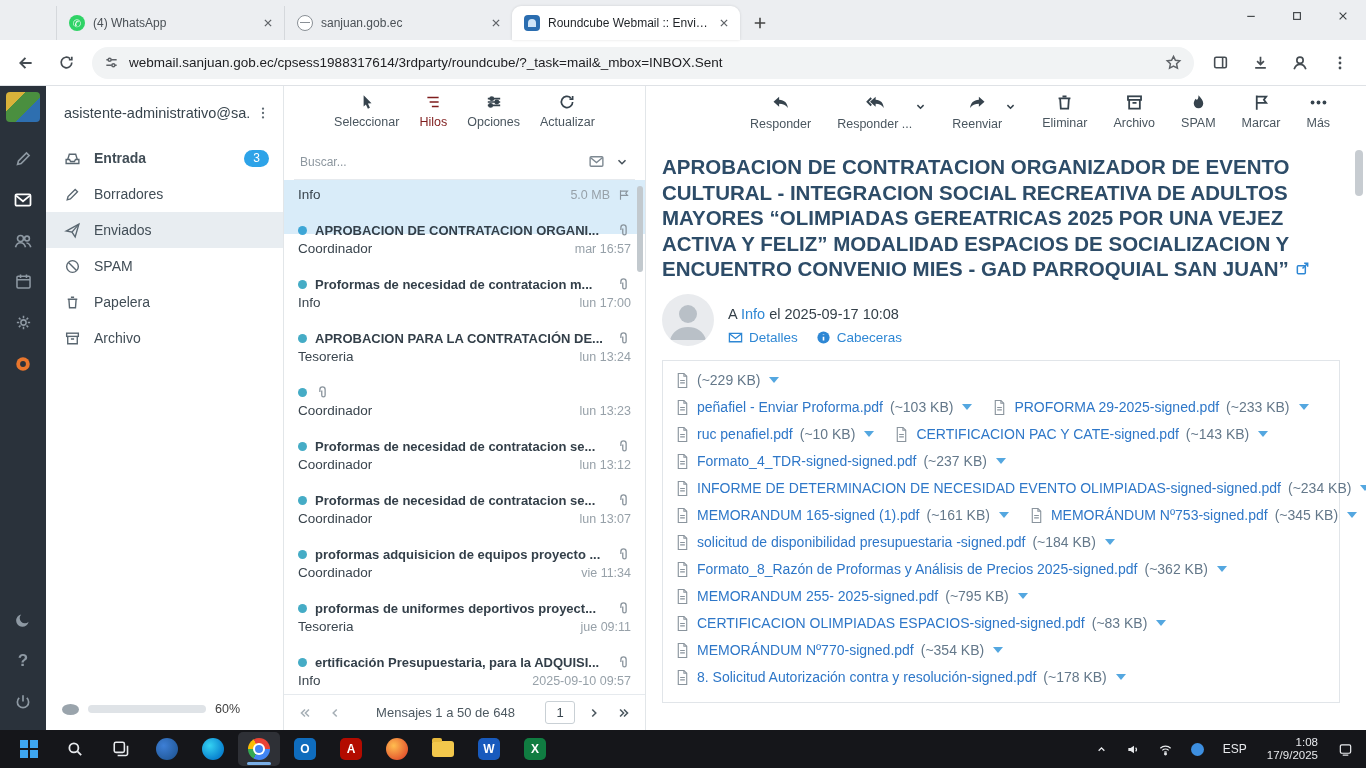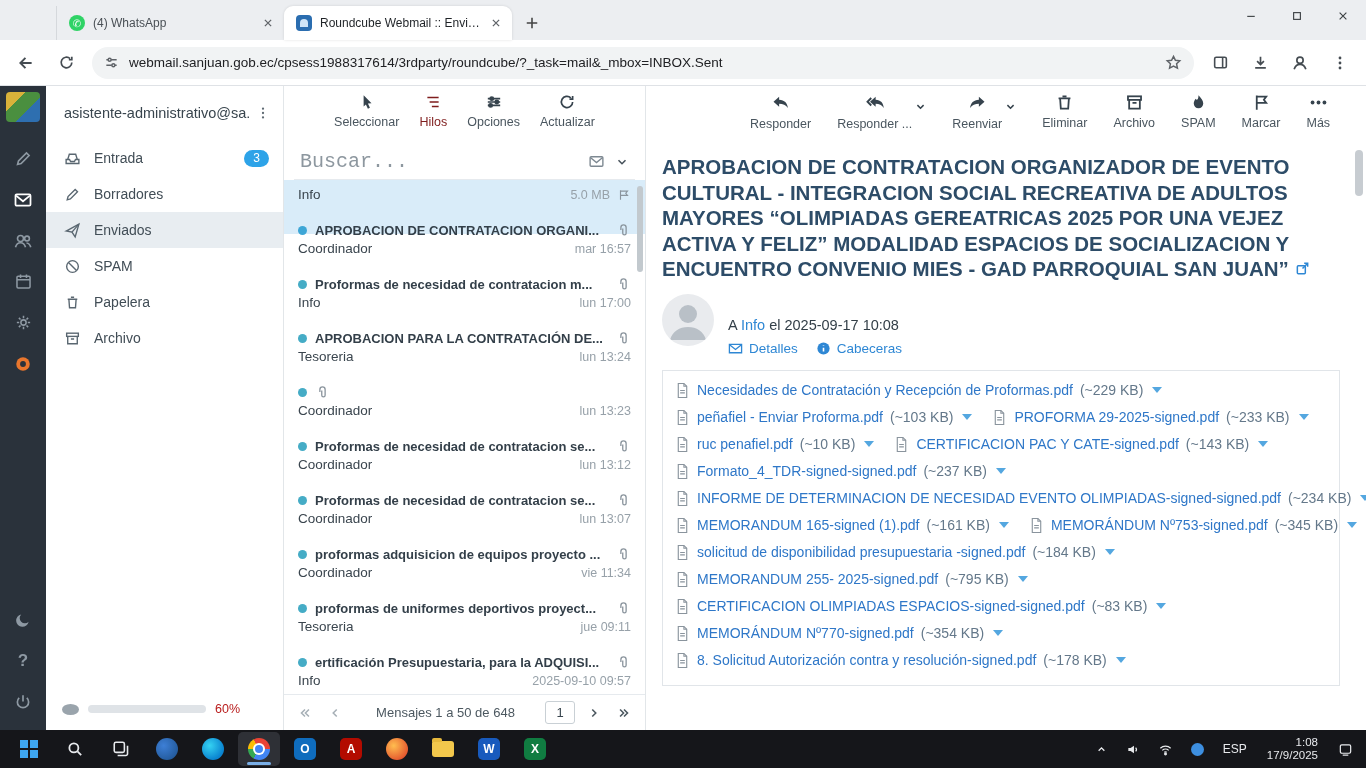--- a/index.html
+++ b/index.html
@@ -38,36 +38,36 @@
   .tm.addon{color:#e8762d}
   .tmspace{flex:1}
   
   .folders{width:238px;background:#fff;border-right:1px solid #e2e6e9;display:flex;flex-direction:column}
   .account{height:54px;display:flex;align-items:center;padding:0 8px 0 18px;font-size:14.5px;color:#39454e}
   .account .mail{flex:1;white-space:nowrap;overflow:hidden}
   .kebab{width:24px;height:24px;display:flex;align-items:center;justify-content:center;color:#5f6a73}
   .folder{height:36px;display:flex;align-items:center;gap:13px;padding:0 14px 0 18px;font-size:14px;color:#414d56}
   .folder .fic{color:#5a6771}
   .folder.selected{background:#e8edf1}
-  .folder.inbox .flabel{font-weight:normal}
+  .folder.inbox .flabel{font-weight:bold}
   .badge{margin-left:auto;background:#2da3e8;color:#fff;border-radius:10px;font-size:12px;line-height:17px;padding:0 9px}
-  .quota{margin-top:auto;display:flex;align-items:center;gap:9px;padding:0 16px 14px;font-size:12.5px;color:#b91c1c}
+  .quota{margin-top:auto;display:flex;align-items:center;gap:9px;padding:0 16px 14px;font-size:12.5px;color:#404040}
   .disk{width:17px;height:11px;border-radius:50%;background:#9aa4ac}
   .qtrack{width:118px;height:8px;border-radius:4px;background:#dfe3e7;overflow:hidden}
   .qfill{height:100%;background:#2da3e8}
   
   .listcol{width:362px;border-right:1px solid #e2e6e9;display:flex;flex-direction:column;background:#fff}
   .ltoolbar{height:58px;display:flex;justify-content:center;gap:20px;padding-top:7px}
   .tbtn{display:flex;flex-direction:column;align-items:center;gap:4px;font-size:12.5px;color:#4a565f}
   .tbtn .ic{color:#36434d}
   .tbtn.disabled,.tbtn.disabled .ic{color:#7f1d1d}
   .tbtn-group{display:flex;align-items:flex-start;gap:3px}
   .ddcaret{margin-top:8px;color:#36434d}
   .searchrow{height:36px;margin:0 10px;border-bottom:1px solid #e6eaee;display:flex;align-items:center;gap:8px;padding:0 6px}
-  .searchrow input{flex:1;border:none;outline:none;font-size:20px;color:#737373;font-family:Liberation Mono, monospace;background:transparent}
+  .searchrow input{flex:1;border:none;outline:none;font-size:12px;color:#737373;font-family:Liberation Sans, sans-serif;background:transparent}
   .searchrow input::placeholder{color:#8d979f}
   .scopes{display:flex;align-items:center;gap:10px;color:#7d8891}
   .mlist{flex:1;position:relative;overflow:hidden}
   .mrow{height:54px;padding:7px 14px 0 14px}
   .mrow.selected{background:#d9ecf9}
   .mrow.partial{height:30px}
   .mrow-top{display:flex;justify-content:space-between;align-items:center;font-size:13.5px}
   .mfrom{color:#3a454e;white-space:nowrap;overflow:hidden}
   .mmeta{color:#97a1a9;font-size:12.5px;display:flex;align-items:center;gap:7px}
   .mrow-sub{display:flex;align-items:center;gap:8px;margin-top:21px;font-size:13px;font-weight:bold;color:#333f49}
@@ -81,21 +81,21 @@
   .pglabel{flex:1;text-align:center;color:#4c5860}
   .page-box{width:30px;height:23px;border:1px solid #c9d0d5;border-radius:3px;text-align:center;font-size:13px;color:#39454e;font-family:"Liberation Sans",sans-serif}
   
   .msgcol{flex:1;display:flex;flex-direction:column;background:#fff;position:relative;min-width:0}
   .mtoolbar{height:58px;display:flex;gap:26px;padding:7px 0 0 104px}
   .msg-scroll{flex:1;padding:10px 30px 0 16px;overflow:hidden}
   .subject{font-size:20.5px;line-height:25.5px;font-weight:bold;color:#2d4c68;max-width:692px}
   .extlink{color:#2e87d4;margin-left:6px}
   .senderblk{display:flex;gap:14px;margin-top:12px;align-items:flex-start}
   .avatar{width:52px;height:52px;border-radius:50%;background:#e9ebee;overflow:hidden;flex:none}
-  .sline1{font-size:14.5px;color:#333f48;margin-top:23px}
+  .sline1{font-size:14.5px;color:#333f48;margin-top:12px}
   .sline1 a{color:#2e87d4;text-decoration:none}
   .sline2{display:flex;align-items:center;gap:18px;margin-top:8px;font-size:13.5px}
   .hlink{display:flex;align-items:center;gap:6px;color:#2e87d4;text-decoration:none}
   .attbox{border:1px solid #e1e5e9;margin-top:14px;width:678px;padding:11px 12px 16px;display:flex;flex-direction:column;gap:10px}
   .attline{display:flex;align-items:center;gap:20px}
   .att{display:flex;align-items:center;gap:7px;font-size:14px;white-space:nowrap}
   .att a{color:#2e77c8;text-decoration:none}
   .attsize{color:#64788a}
   .caret{width:0;height:0;border-left:5px solid transparent;border-right:5px solid transparent;border-top:6px solid #54a7e0;margin-left:2px}
   .pdfic{color:#8a949d}
@@ -128,20 +128,29 @@
     <div class="tabpad"></div>
     <div class="tab">
       <span class="fav wa">✆</span>
       <span class="tab-title">(4) WhatsApp</span>
       <span class="tclose">
           <svg class="ic" width="10" height="10" viewBox="0 0 16 16" stroke="currentColor" stroke-width="2" fill="none">
             <path d="M3 3l10 10M13 3 3 13"></path>
           </svg>
         </span>
     </div>
+    <div class="tab">
+      <span class="fav globe"></span>
+      <span class="tab-title">sanjuan.gob.ec</span>
+      <span class="tclose">
+          <svg class="ic" width="10" height="10" viewBox="0 0 16 16" stroke="currentColor" stroke-width="2" fill="none">
+            <path d="M3 3l10 10M13 3 3 13"></path>
+          </svg>
+        </span>
+    </div>
     <div class="tab active">
       <span class="fav rc"></span>
       <span class="tab-title">Roundcube Webmail :: Enviado</span>
       <span class="tclose">
           <svg class="ic" width="10" height="10" viewBox="0 0 16 16" stroke="currentColor" stroke-width="2" fill="none">
             <path d="M3 3l10 10M13 3 3 13"></path>
           </svg>
         </span>
     </div>
     <div class="newtab">
@@ -732,21 +741,20 @@
 
         <div class="attbox">
           <div class="attline">
             <span class="att">
                 <span class="pdfic ic">
                   <svg width="15" height="17" viewBox="0 0 16 18" stroke="currentColor" stroke-width="1.2" fill="none">
                     <path d="M3.5 1.5h6l3 3v12h-9z"></path>
                     <path d="M9.5 1.5v3h3M5.5 9h5M5.5 11.5h5"></path>
                   </svg>
                 </span>
-                <a href="#">Necesidades de Contratación y Recepción de Proformas.pdf</a>
                 <span class="attsize">(~229 KB)</span>
                 <span class="caret"></span>
               </span>
           </div>
           <div class="attline">
             <span class="att">
                 <span class="pdfic ic">
                   <svg width="15" height="17" viewBox="0 0 16 18" stroke="currentColor" stroke-width="1.2" fill="none">
                     <path d="M3.5 1.5h6l3 3v12h-9z"></path>
                     <path d="M9.5 1.5v3h3M5.5 9h5M5.5 11.5h5"></path>
@@ -845,20 +853,33 @@
           <div class="attline">
             <span class="att">
                 <span class="pdfic ic">
                   <svg width="15" height="17" viewBox="0 0 16 18" stroke="currentColor" stroke-width="1.2" fill="none">
                     <path d="M3.5 1.5h6l3 3v12h-9z"></path>
                     <path d="M9.5 1.5v3h3M5.5 9h5M5.5 11.5h5"></path>
                   </svg>
                 </span>
                 <a href="#">solicitud de disponibilidad presupuestaria -signed.pdf</a>
                 <span class="attsize">(~184 KB)</span>
+                <span class="caret"></span>
+              </span>
+          </div>
+          <div class="attline">
+            <span class="att">
+                <span class="pdfic ic">
+                  <svg width="15" height="17" viewBox="0 0 16 18" stroke="currentColor" stroke-width="1.2" fill="none">
+                    <path d="M3.5 1.5h6l3 3v12h-9z"></path>
+                    <path d="M9.5 1.5v3h3M5.5 9h5M5.5 11.5h5"></path>
+                  </svg>
+                </span>
+                <a href="#">Formato_8_Razón de Proformas y Análisis de Precios 2025-signed.pdf</a>
+                <span class="attsize">(~362 KB)</span>
                 <span class="caret"></span>
               </span>
           </div>
           <div class="attline">
             <span class="att">
                 <span class="pdfic ic">
                   <svg width="15" height="17" viewBox="0 0 16 18" stroke="currentColor" stroke-width="1.2" fill="none">
                     <path d="M3.5 1.5h6l3 3v12h-9z"></path>
                     <path d="M9.5 1.5v3h3M5.5 9h5M5.5 11.5h5"></path>
                   </svg>

